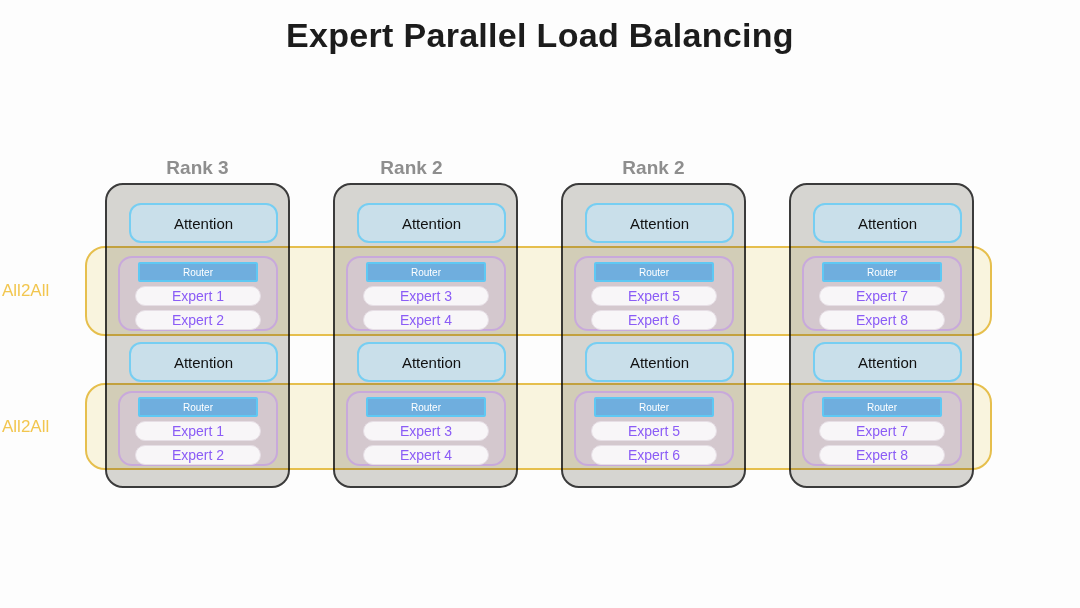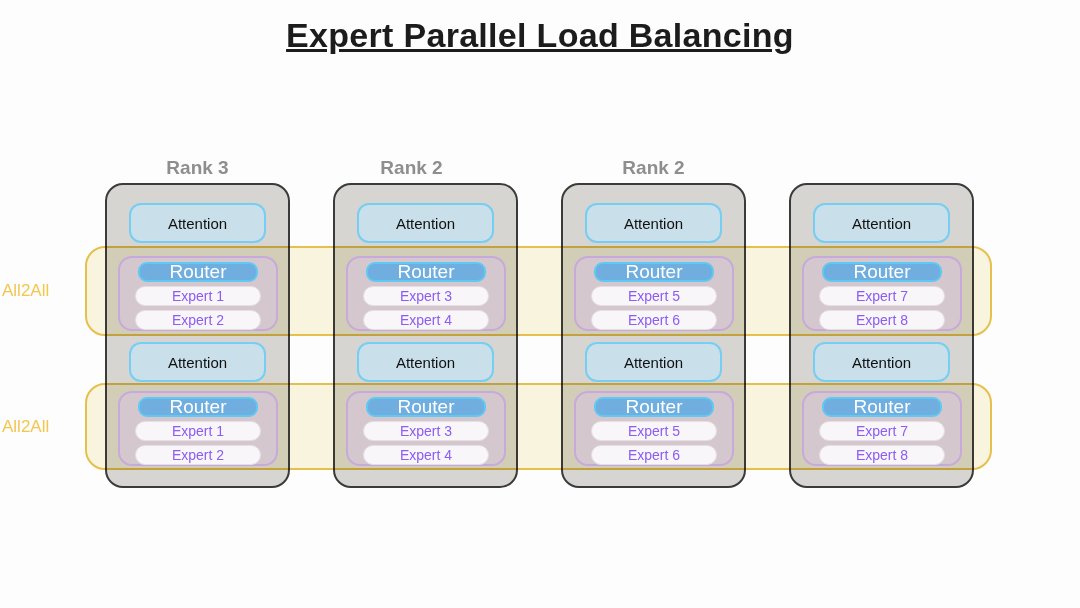--- a/index.html
+++ b/index.html
@@ -4,21 +4,21 @@
 <style>
   html,body { margin:0; padding:0; background:#ffffff; }
   .canvas {
     position:relative; width:1080px; height:608px;
     background:#fdfdfd; overflow:hidden;
     font-family:"Liberation Sans", sans-serif;
   }
   .title {
     position:absolute; top:16px; left:0; width:100%;
     text-align:center; font-size:34px; font-weight:bold;
-    color:var(--title-color); letter-spacing:0.3px;text-decoration:underline;
+    color:var(--title-color); letter-spacing:0.3px;
   }
   .rank-label {
     position:absolute; top:157px; width:185px; text-align:center;
     font-size:19px; font-weight:bold; color:var(--rank-label); line-height:22px;
   }
   .col-bg {
     position:absolute; top:183px; width:185px; height:305px;
     background:var(--col-fill); border:2.5px solid var(--col-border);
     border-radius:18px; box-sizing:border-box;
   }
@@ -28,43 +28,43 @@
     border-radius:20px; box-sizing:border-box; mix-blend-mode:multiply;
   }
   .band1 { top:246px; height:90px; }
   .band2 { top:383px; height:87px; }
   .a2a {
     position:absolute; left:2px; width:74px; text-align:left;
     font-size:17px; color:var(--gold-text); line-height:20px;
   }
   .col-content { position:absolute; top:183px; width:185px; height:305px; }
   .attn {
-    position:absolute; left:24px; width:137px; height:40px;
+    position:absolute; left:24px; width:149px; height:40px;
     background:var(--attn-fill); border:2.5px solid var(--attn-border);
     border-radius:12px; box-sizing:border-box;
     display:flex; align-items:center; justify-content:center;
     font-size:15px; color:#111;
   }
   .attn.a1 { top:20px; }
   .attn.a2 { top:159px; }
   .moe {
     position:absolute; left:13px; width:160px; height:75px;
     background:var(--moe-fill); border:2.5px solid var(--moe-border);
     border-radius:14px; box-sizing:border-box;
     display:flex; flex-direction:column; align-items:center;
     padding-top:4px; gap:4px;
   }
   .moe.m1 { top:73px; }
   .moe.m2 { top:208px; }
   .router {
     width:120px; height:20px; flex:0 0 20px;
     background:var(--router-fill); border:2px solid var(--router-border);
-    border-radius:9px; box-sizing:border-box;
+    border-radius:2px; box-sizing:border-box;
     display:flex; align-items:center; justify-content:center;
-    color:#ffffff; font-size:19px;
+    color:#ffffff; font-size:10px;
   }
   .expert {
     width:126px; height:20px; flex:0 0 20px;
     background:var(--expert-fill); border:1.5px solid var(--expert-border);
     border-radius:11px; box-sizing:border-box;
     display:flex; align-items:center; justify-content:center;
     color:#8b5cf6; font-size:14px;
   }
 </style>
 </head>

